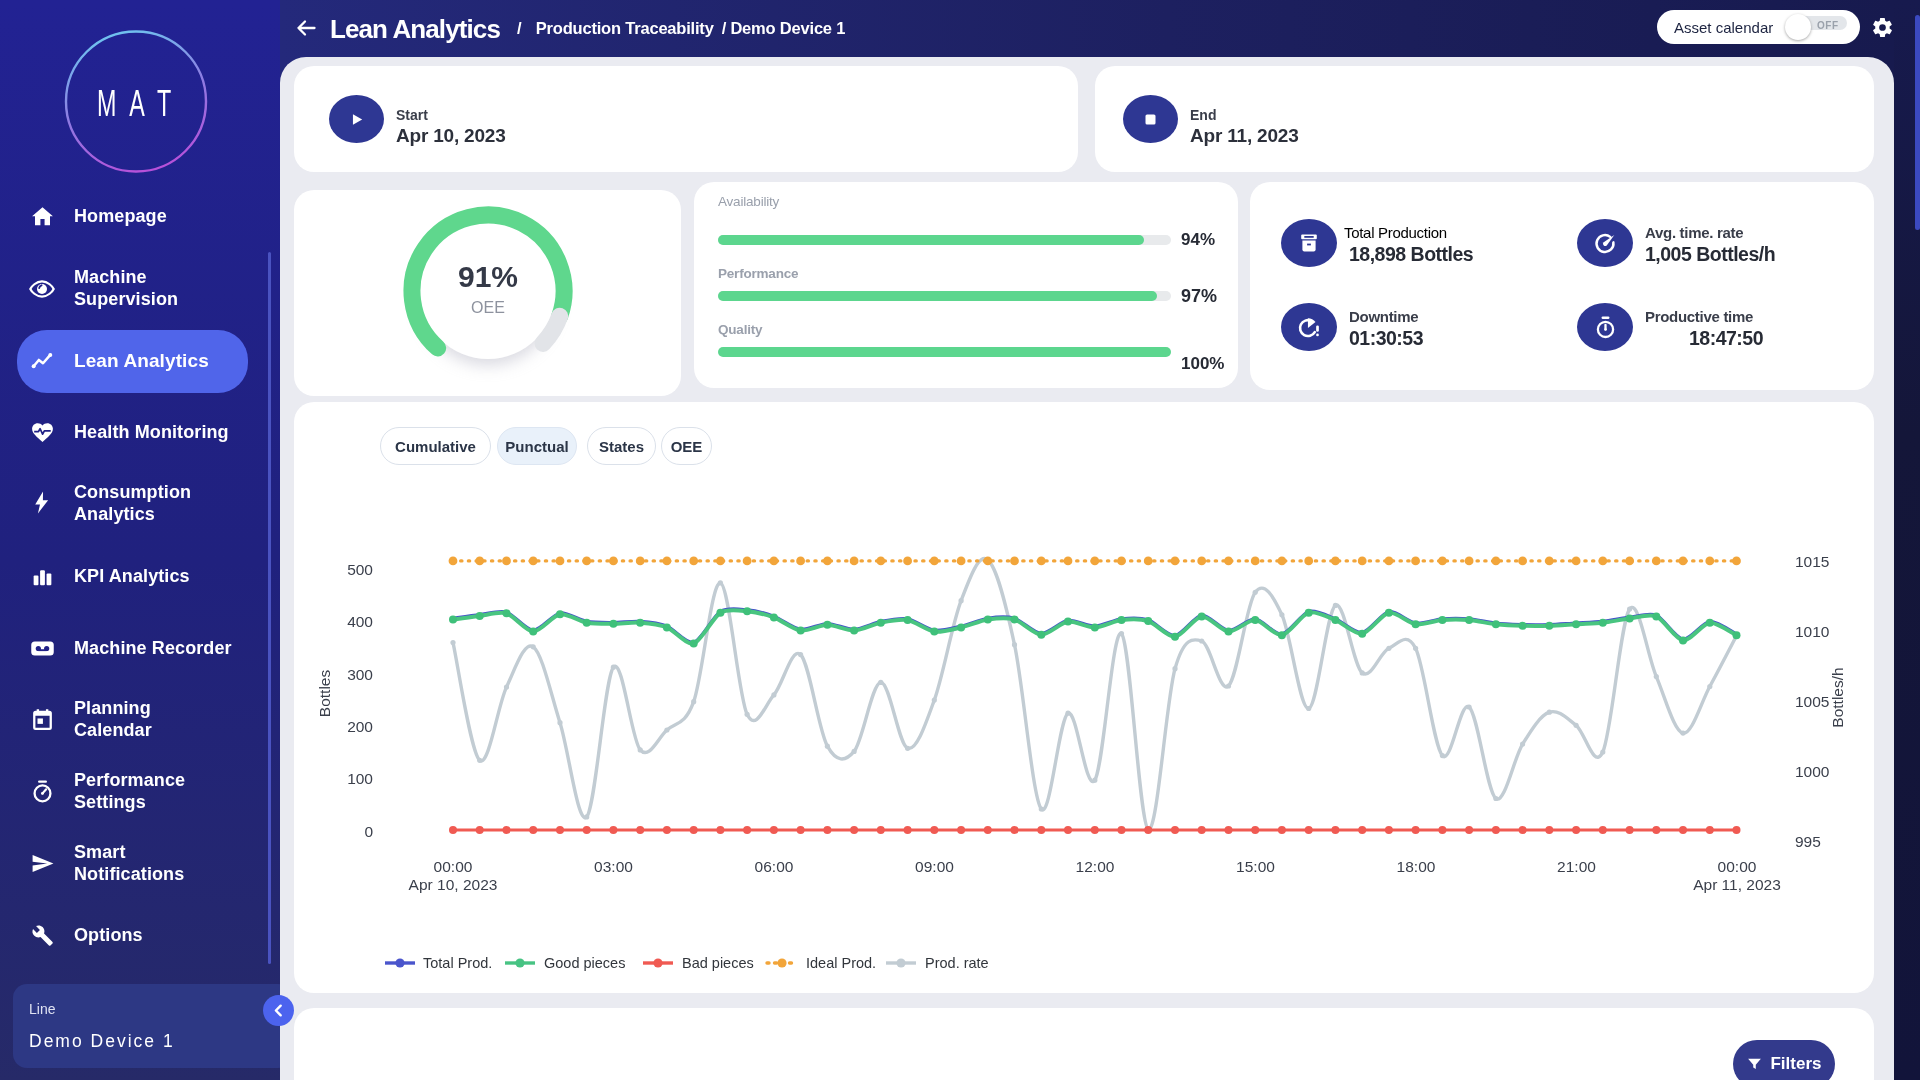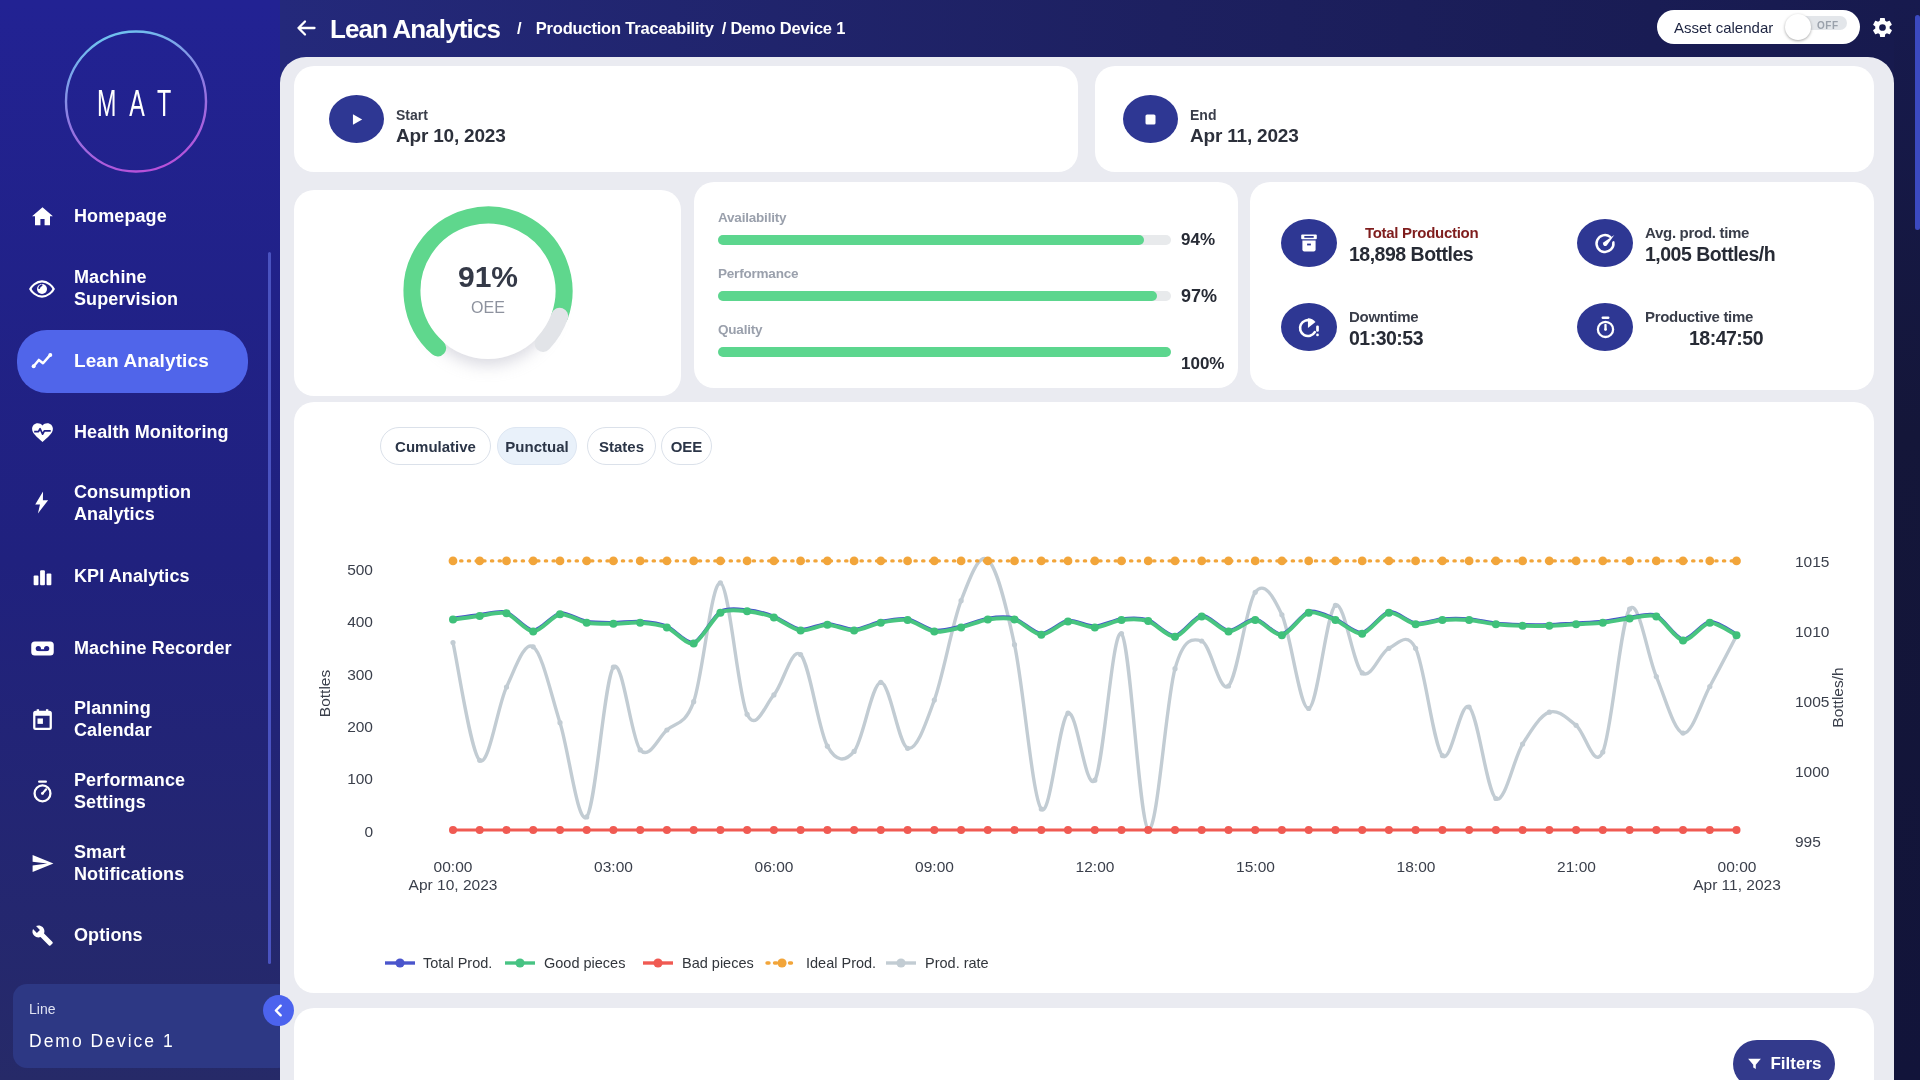--- a/index.html
+++ b/index.html
@@ -163,21 +163,21 @@
         </filter>
       </defs>
     <path d="M143.7 158.0A76.0 76.0 0 1 1 265.7 126.2" fill="none" stroke="#5fd78d" stroke-width="17" stroke-linecap="round"></path>
       <path d="M265.7 126.2A76.0 76.0 0 0 1 249.0 153.4" fill="none" stroke="#e2e4e8" stroke-width="17" stroke-linecap="round"></path>
     <text x="194" y="97" text-anchor="middle" font-size="30" font-weight="700" fill="#343947" font-family="Liberation Sans">91%</text>
     <text x="194" y="123" text-anchor="middle" font-size="16" fill="#8d929e" font-family="Liberation Sans">OEE</text>
   </svg>
 </div>
 
 <div class="card" style="left:694px;top:182px;width:544px;height:206px">
-  <div style="position:absolute;left:24px;top:28px;font-size:13.5px;font-weight:700;color:#9aa0ac;letter-spacing:-0.2px">Availability</div>
+  <div style="position:absolute;left:24px;top:12px;font-size:13.5px;font-weight:400;color:#9aa0ac;letter-spacing:-0.2px">Availability</div>
   <div style="position:absolute;left:24px;top:53px;width:453px;height:10px;background:#e8eaec;border-radius:5px">
       <div style="width:426px;height:10px;background:#5cd68e;border-radius:5px"></div>
     </div>
   <div style="position:absolute;left:487px;top:48px;font-size:17px;" class="btxt">94%</div>
 
   <div style="position:absolute;left:24px;top:84px;font-size:13.5px;font-weight:700;color:#9aa0ac;letter-spacing:-0.2px">Performance</div>
   <div style="position:absolute;left:24px;top:109px;width:453px;height:10px;background:#e8eaec;border-radius:5px">
       <div style="width:439px;height:10px;background:#5cd68e;border-radius:5px"></div>
     </div>
   <div style="position:absolute;left:487px;top:104px;font-size:18px;" class="btxt">97%</div>
@@ -189,30 +189,30 @@
 
 <div class="card" style="left:1250px;top:182px;width:624px;height:208px">
   <div class="ic squir" style="left:31px;top:37px;width:56px;height:48px">
     <svg width="24" height="24" viewBox="0 0 24 24" fill="#fff">
       <rect x="4.2" y="3.6" width="15.6" height="4.6" rx="0.9"></rect>
       <rect x="7.3" y="5" width="9.4" height="1.8" fill="#2e3793"></rect>
       <path d="M5.4 9.4h13.2v9.2a1.9 1.9 0 01-1.9 1.9H7.3a1.9 1.9 0 01-1.9-1.9z"></path>
       <rect x="10.1" y="12.6" width="3.8" height="1.8" fill="#2e3793"></rect>
     </svg>
   </div>
-  <div style="position:absolute;left:115px;top:42px;font-size:15px;font-weight:700;color:#7f1d1d;letter-spacing:-0.3px">Total Production</div>
+  <div style="position:absolute;left:94px;top:42px;font-size:15px;font-weight:400;color:#000000;letter-spacing:-0.3px">Total Production</div>
   <div style="position:absolute;left:99px;top:61px;font-size:19.5px;letter-spacing:-0.5px;" class="btxt">18,898 Bottles</div>
 
   <div class="ic squir" style="left:327px;top:37px;width:56px;height:48px">
     <svg width="26" height="26" viewBox="0 0 24 24">
       <path d="M19.72 11.41A7.8 7.8 0 1 1 16.8 6.35" fill="none" stroke="#fff" stroke-width="2.3" stroke-linecap="round"></path>
       <path d="M10.8 11.2L20.6 4.6 13.6 14.2A2.05 2.05 0 1 1 10.8 11.2Z" fill="#fff"></path>
     </svg>
   </div>
-  <div style="position:absolute;left:395px;top:42px;font-size:15px;font-weight:700;color:#3a3e4a;letter-spacing:-0.3px">Avg. prod. time</div>
+  <div style="position:absolute;left:395px;top:42px;font-size:15px;font-weight:700;color:#3a3e4a;letter-spacing:-0.3px">Avg. time. rate</div>
   <div style="position:absolute;left:395px;top:61px;font-size:19.5px;letter-spacing:-0.5px;" class="btxt">1,005 Bottles/h</div>
 
   <div class="ic squir" style="left:31px;top:121px;width:56px;height:48px">
     <svg width="26" height="26" viewBox="0 0 24 24">
       <path d="M17.32 16.65A7.3 7.3 0 1 1 14.08 6.38" fill="none" stroke="#fff" stroke-width="2.4" stroke-linecap="round"></path>
       <path d="M11 13L11 3.9A9.1 9.1 0 0 1 18 7.4Z" fill="#fff"></path>
       <rect x="18.6" y="10.6" width="2.5" height="5.8" rx="1.2" fill="#fff"></rect>
       <rect x="18.6" y="18.1" width="2.5" height="2.5" rx="1.2" fill="#fff"></rect>
     </svg>
   </div>

